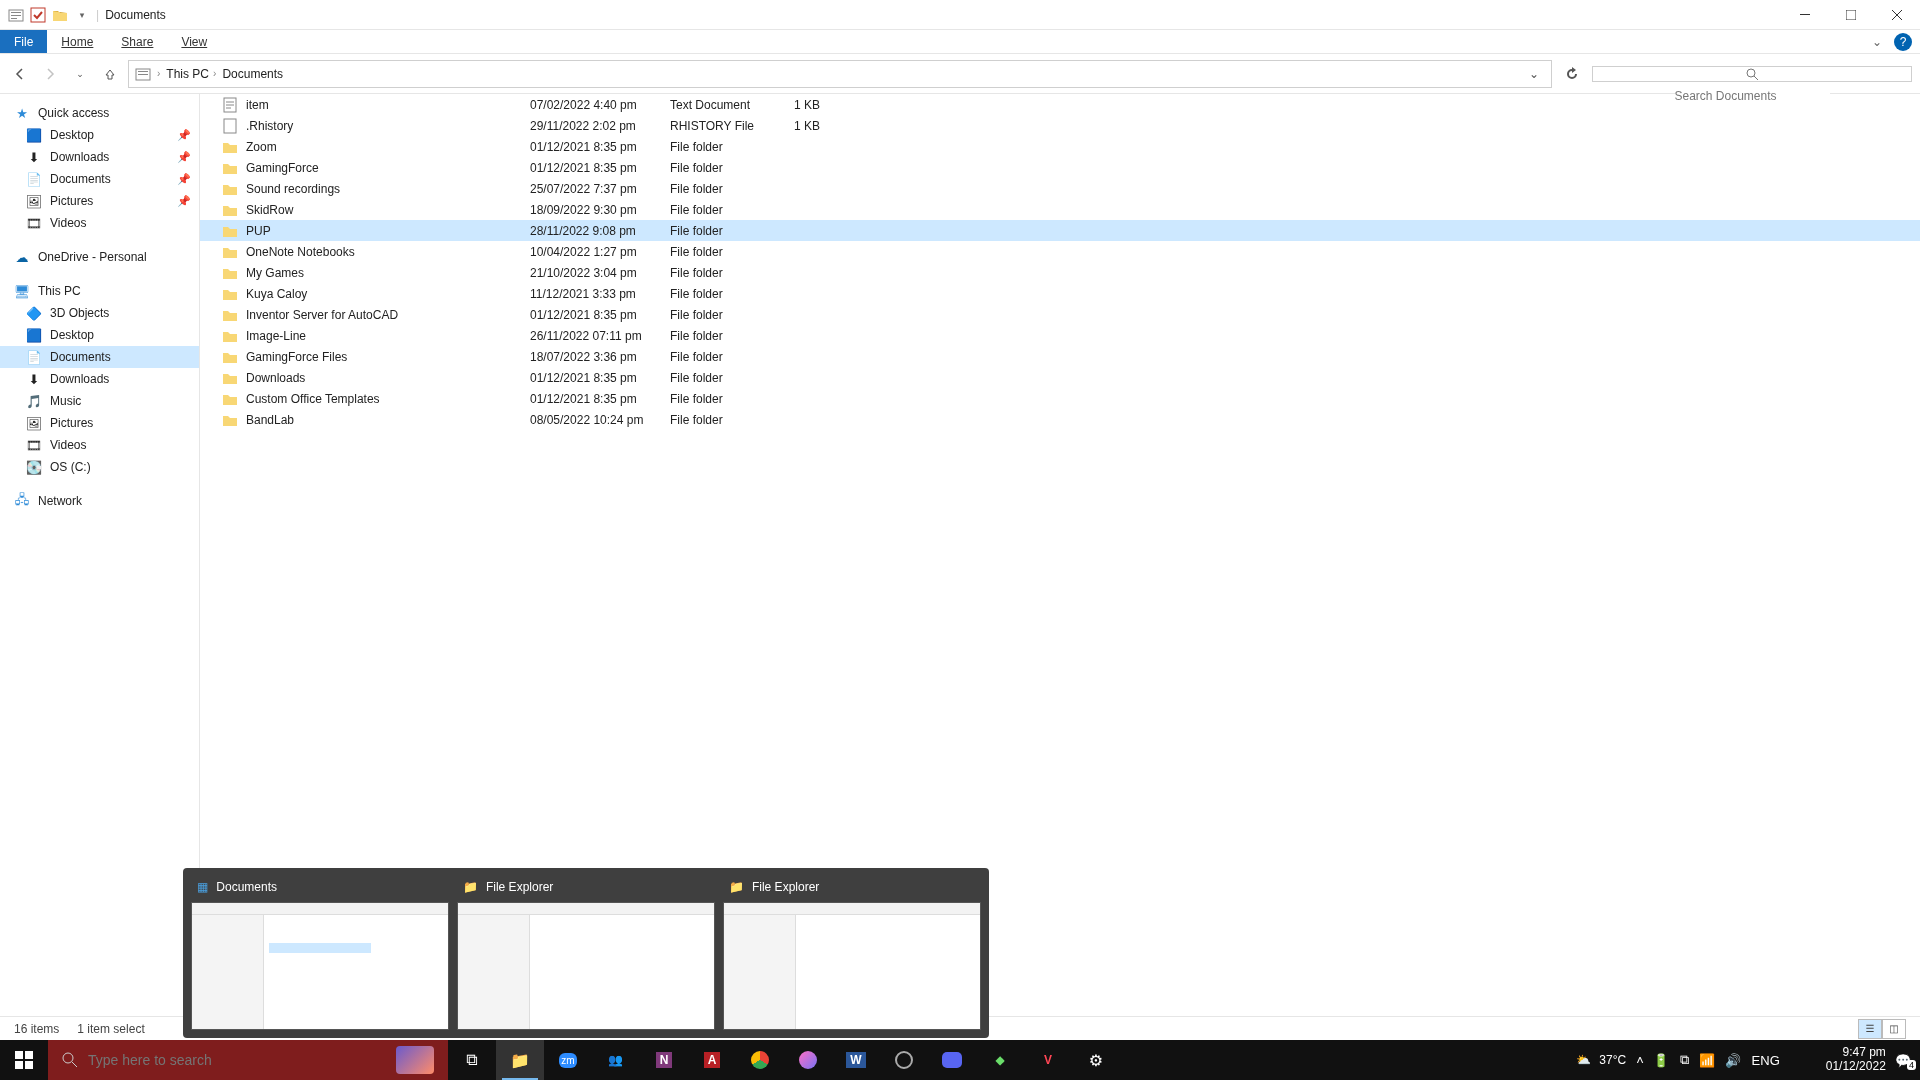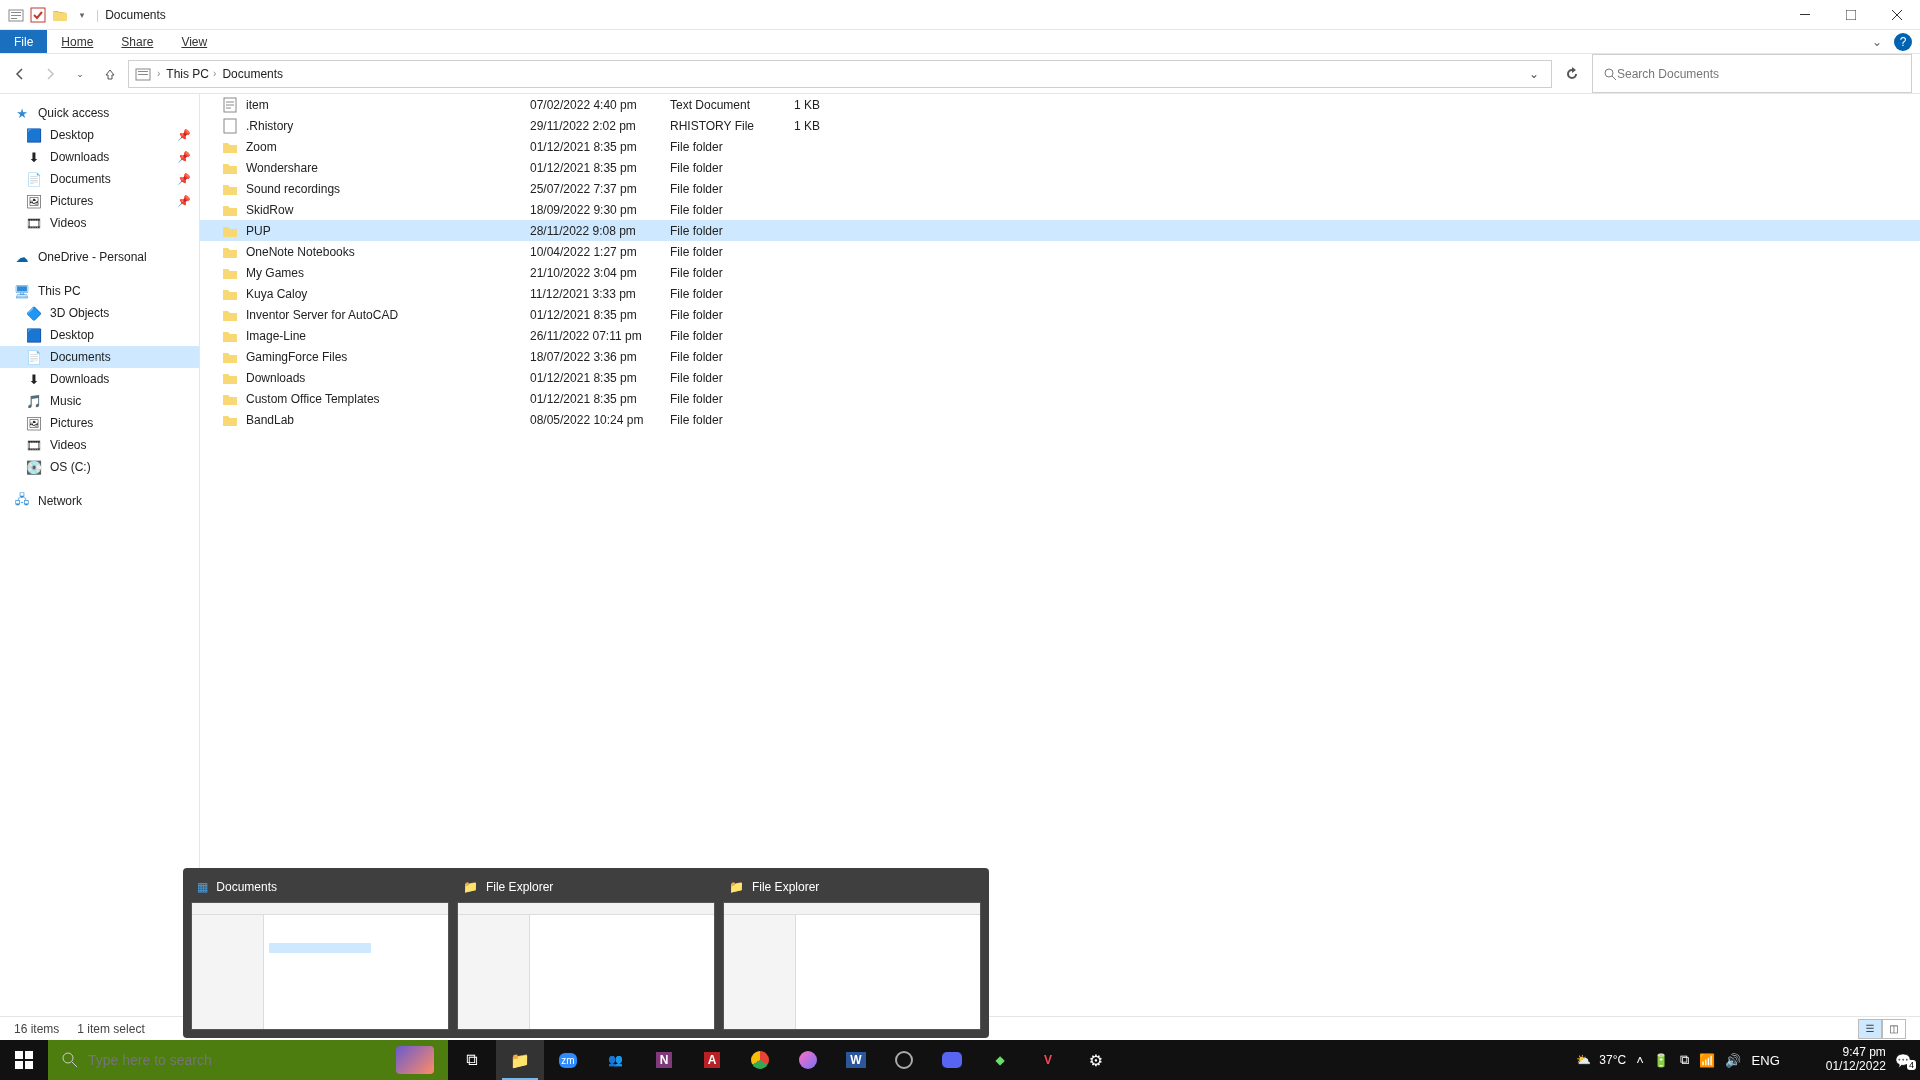--- a/index.html
+++ b/index.html
@@ -21,21 +21,21 @@
 .ribbon .chev { margin-left:auto; padding:0 8px; color:#666; }
 
 
 .addr-row { display:flex; align-items:center; height:40px; padding:4px 8px; gap:6px; border-bottom:1px solid #e6e6e6; }
 .nav-btn { width:24px;height:24px;display:flex;align-items:center;justify-content:center;color:#555; }
 .addr-box { flex:1; height:28px; border:1px solid #cfcfcf; display:flex; align-items:center; gap:6px; padding:0 6px; }
 .crumb { display:flex; align-items:center; gap:4px; color:#222; }
 .crumb .sep { color:#888; font-size:10px; }
 .addr-chev { margin-left:auto; color:#555; padding:0 6px; }
 .refresh { width:28px;height:28px;display:flex;align-items:center;justify-content:center; }
-.search-box { width:320px; height:39px; border:1px solid #cfcfcf; display:flex; align-items:center; padding:0 10px; color:#777; }
+.search-box { width:320px; height:16px; border:1px solid #cfcfcf; display:flex; align-items:center; gap:8px; padding:0 10px; color:#777;flex-direction:column; }
 .search-box input { border:none; outline:none; flex:1; font-size:12px; color:#333; }
 .search-box input::placeholder { color:#777; }
 
 
 .main { display:flex; height:calc(100% - 30px - 24px - 40px - 24px - 40px); }
 .sidebar { width:200px; border-right:1px solid #e6e6e6; padding:8px 0; overflow:auto; }
 .sb-item { display:flex; align-items:center; gap:8px; padding:3px 6px 3px 26px; color:#222; position:relative; }
 .sb-item.top { padding-left:14px; font-weight:400; }
 .sb-item.sel { background:#cde8ff; }
 .sb-pin { position:absolute; right:8px; color:#808080; font-size:11px; }
@@ -65,21 +65,21 @@
 
 
 .status { height:24px; border-top:1px solid #e6e6e6; display:flex; align-items:center; gap:18px; padding:0 14px; color:#444; font-size:12px; }
 .status .view-toggle { margin-left:auto; display:flex; }
 .status .vt { width:24px;height:20px;border:1px solid #bbb;display:flex;align-items:center;justify-content:center;font-size:10px; }
 .status .vt.active { background:#cde8ff; }
 
 
 .taskbar { position:absolute; left:0; right:0; bottom:0; height:40px; background:#111; display:flex; align-items:center; color:#fff; }
 .tb-start { width:48px; height:100%; display:flex;align-items:center;justify-content:center; }
-.tb-search { height:100%; width:400px; background:#4d7c0f; display:flex; align-items:center; gap:10px; padding:13px 14px; color:#ccc; }
+.tb-search { height:100%; width:400px; background:#7f1d1d; display:flex; align-items:center; gap:10px; padding:13px 14px; color:#ccc; }
 .tb-search input { background:transparent; border:none; outline:none; color:#ccc; font-size:14px; flex:1; }
 .tb-icons { display:flex; align-items:center; height:100%; }
 .tb-icon { width:48px; height:100%; display:flex; align-items:center; justify-content:center; font-size:16px; position:relative; }
 .tb-icon.active::after { content:""; position:absolute; left:6px; right:6px; bottom:0; height:2px; background:#76b9ed; }
 .tb-right { margin-left:auto; display:flex; align-items:center; gap:10px; padding:0 8px; }
 .tb-time { text-align:right; line-height:1.15; font-size:12px;margin-left:36px; }
 .tb-tray { display:flex; align-items:center; gap:8px; font-size:13px; color:#fff; }
 
 
 svg { display:block; }
@@ -336,21 +336,21 @@
           <div class="cell size"></div>
           <div></div>
         </div>
         <div class="row">
           <div class="name">
             <span class="file-ico">
               <svg width="16" height="16">
                 <path fill="#f8d775" d="M1 4 h5 l2 2 h7 v8 h-14 z"></path>
               </svg>
             </span>
-            <span>Wondershare</span>
+            <span>GamingForce</span>
           </div>
           <div class="cell"></div>
           <div class="cell">01/12/2021 8:35 pm</div>
           <div class="cell">File folder</div>
           <div class="cell size"></div>
           <div></div>
         </div>
         <div class="row">
           <div class="name">
             <span class="file-ico">

